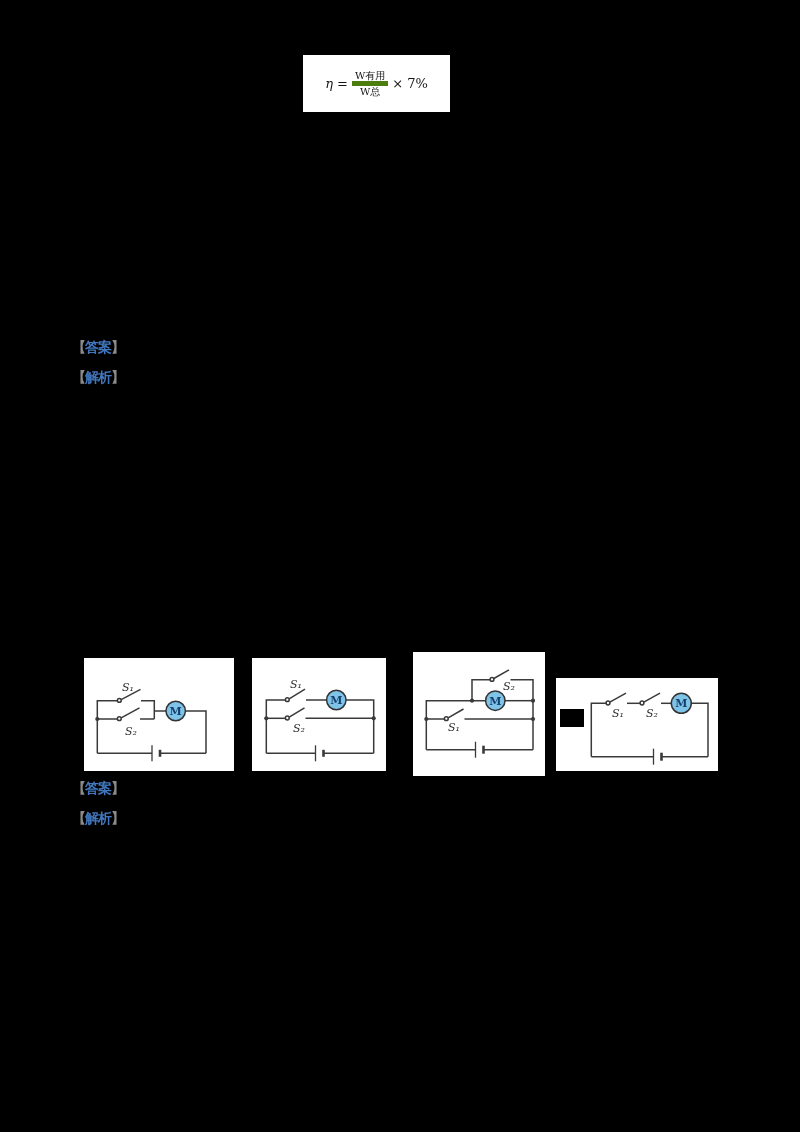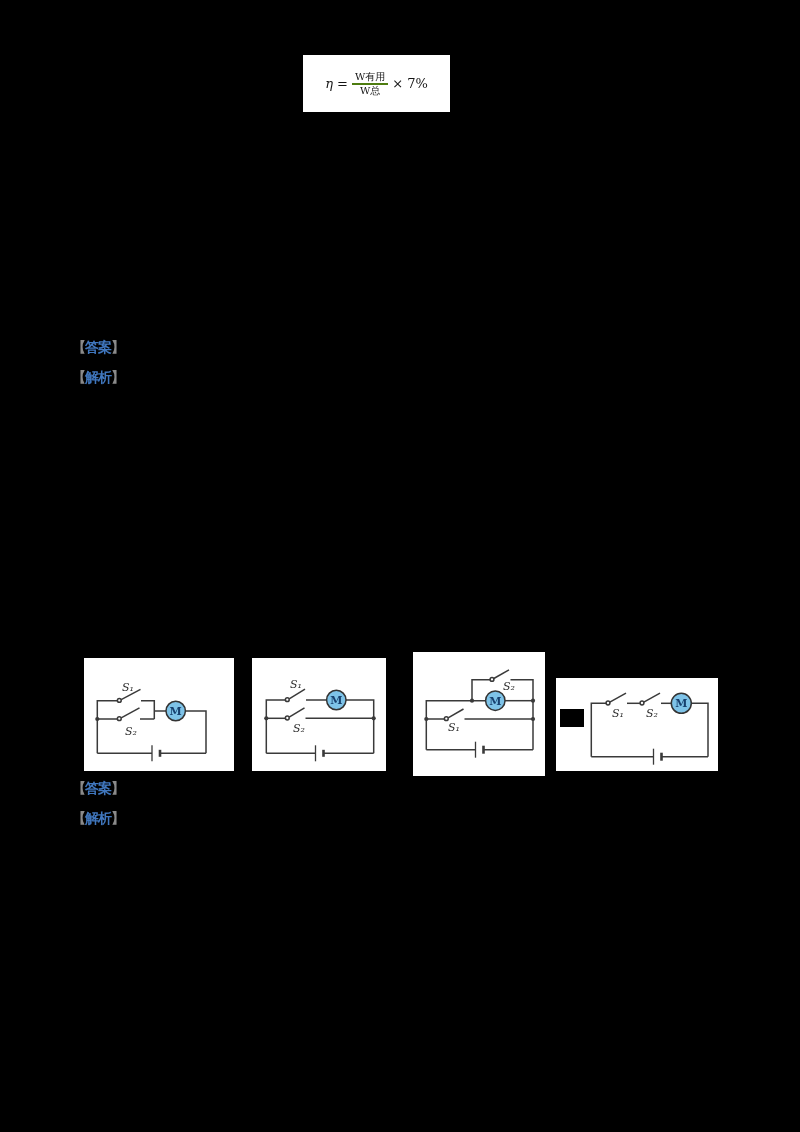--- a/index.html
+++ b/index.html
@@ -9,21 +9,21 @@
   }
   .paper{position:absolute;background:#ffffff;}
   
   .formula-box{
     display:flex;align-items:center;justify-content:center;
     color:#141414;font-size:13px;gap:4px;
   }
   .formula-box .sym{font-style:italic;}
   .frac{display:inline-flex;flex-direction:column;align-items:center;
     font-size:10px;line-height:1.15;}
-  .frac .num{padding:0 3px;border-bottom:2px solid #4d7c0f;}
+  .frac .num{padding:0 3px;border-bottom:5px solid #4d7c0f;}
   .frac .den{padding:0 3px;}
   
   .badge{
     position:absolute;font-family:"DejaVu Sans",sans-serif;
     font-size:14px;font-weight:bold;line-height:18px;white-space:nowrap;
     letter-spacing:-1px;
   }
   .badge .bracket{color:#8a8a8a;}
   .badge .txt{color:#4077be;}
   

